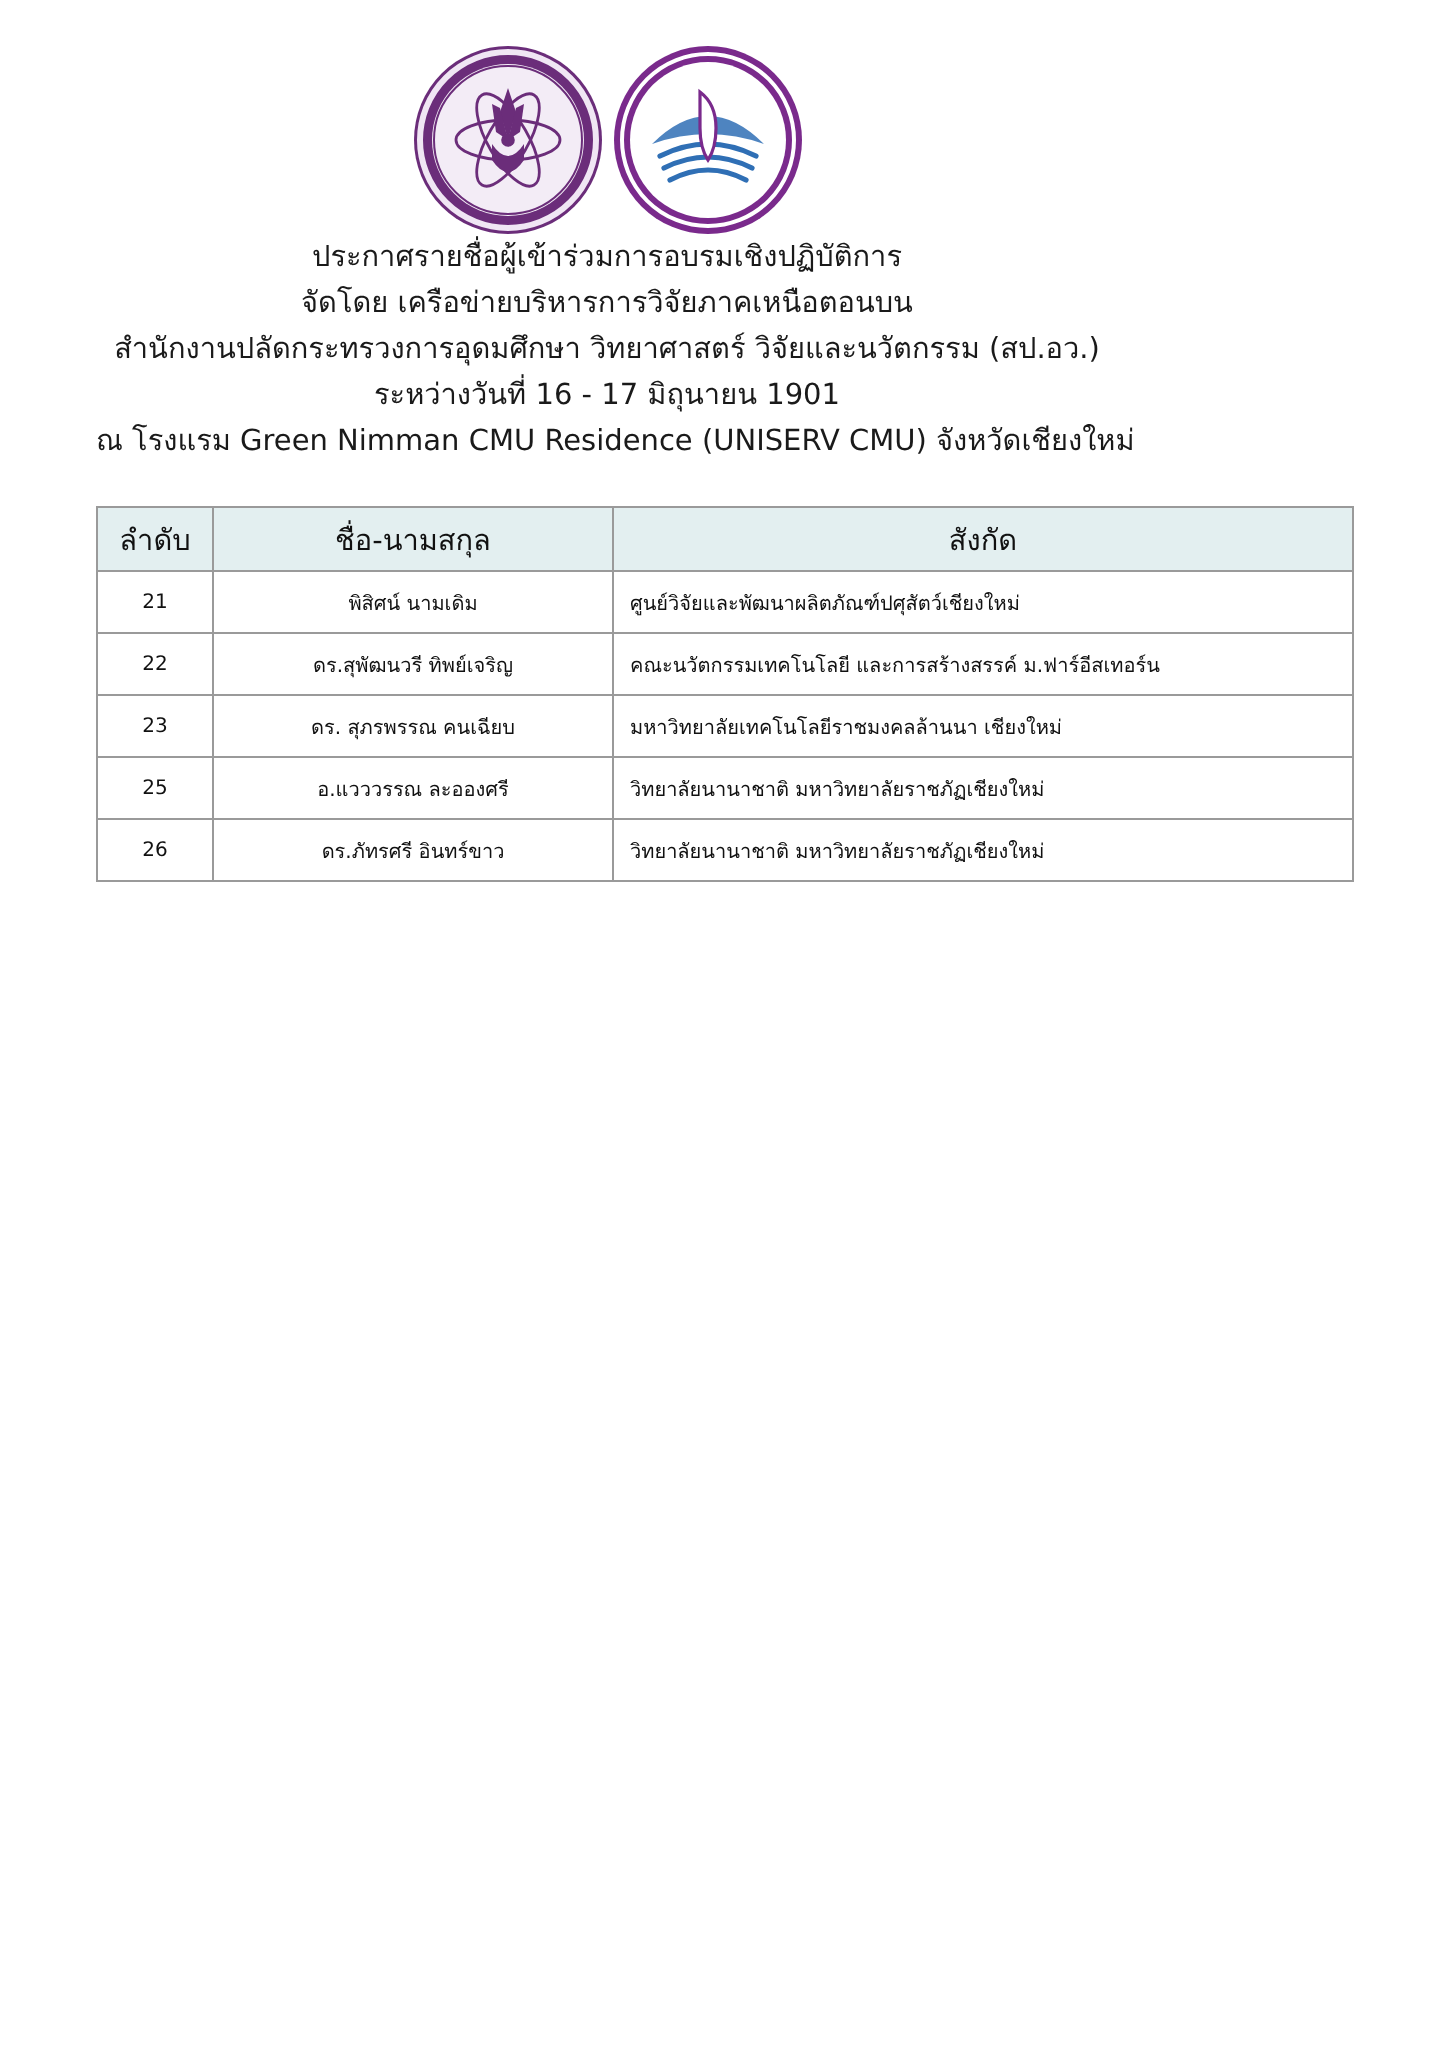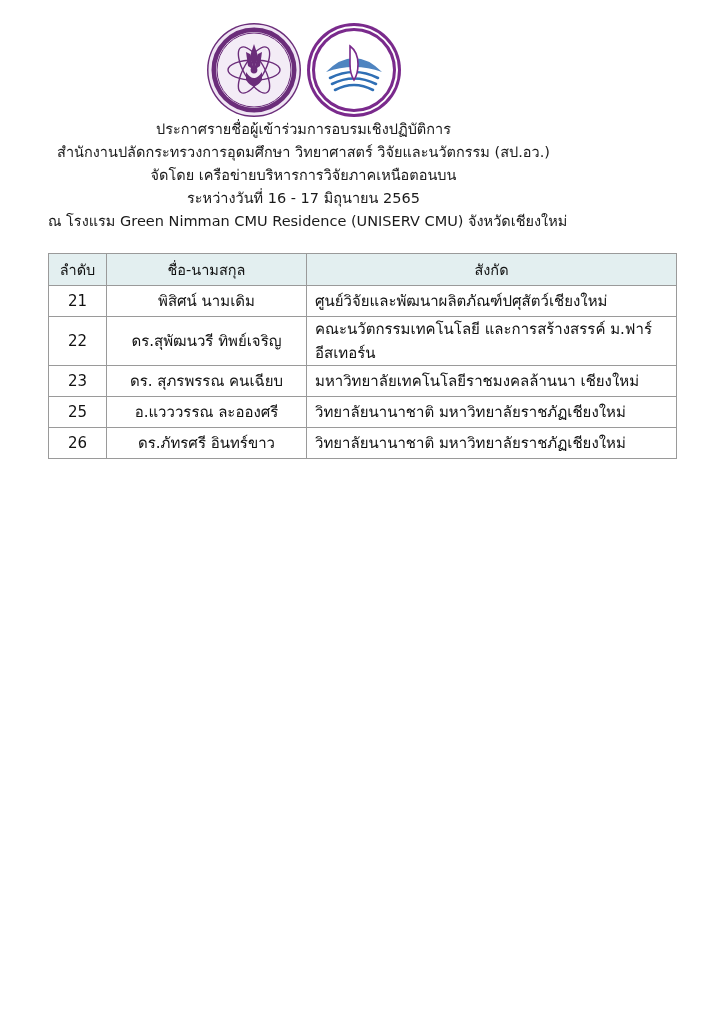--- a/index.html
+++ b/index.html
@@ -57,21 +57,21 @@
   
   table.main {
     margin: 20px auto 0 auto;
     border-collapse: collapse;
     width: 628px;
     table-layout: fixed;
   }
   table.main th, table.main td {
     border: 1px solid #9a9a9a;
     font-weight: normal;
-    font-size: 15px;
+    font-size: 10px;
     height: 31px;
     padding: 0 8px;
     box-sizing: border-box;
     color: #111111;
   }
   table.main thead th {
     background: #e3eff0;
     text-align: center;
     font-size: 14.5px;
     height: 32px;
@@ -120,23 +120,23 @@
           <path d="M29 68 Q48 58 67 68"></path>
         </g>
         <path d="M44 24 Q52 30 52 42 Q52 52 48 58 Q44 52 44 42 Z" fill="#ffffff" stroke="#7a2a8c" stroke-width="1.6"></path>
         <circle cx="48" cy="48" r="43" fill="none" stroke="#ffffff" stroke-width="2"></circle>
       </svg>
     </div>
   </div>
 
   <div class="heading">
     <div>ประกาศรายชื่อผู้เข้าร่วมการอบรมเชิงปฏิบัติการ</div>
+    <div>จัดโดย เครือข่ายบริหารการวิจัยภาคเหนือตอนบน</div>
     <div>สำนักงานปลัดกระทรวงการอุดมศึกษา วิทยาศาสตร์ วิจัยและนวัตกรรม (สป.อว.)</div>
-    <div>จัดโดย เครือข่ายบริหารการวิจัยภาคเหนือตอนบน</div>
-    <div>ระหว่างวันที่ 16 - 17 มิถุนายน 2565</div>
+    <div>ระหว่างวันที่ 16 - 17 มิถุนายน 1901</div>
     <div>ณ โรงแรม Green Nimman CMU Residence (UNISERV CMU) จังหวัดเชียงใหม่</div>
   </div>
 
   <table class="main">
     <colgroup>
       <col class="c-no">
       <col class="c-name">
       <col class="c-org">
     </colgroup>
     <thead>

